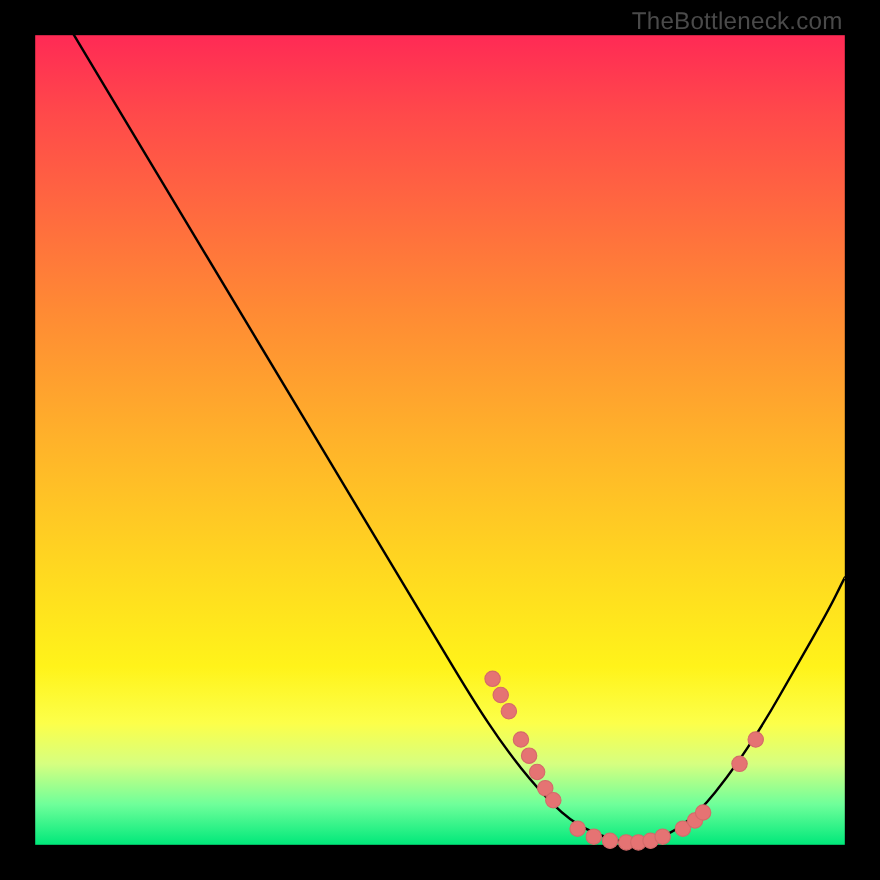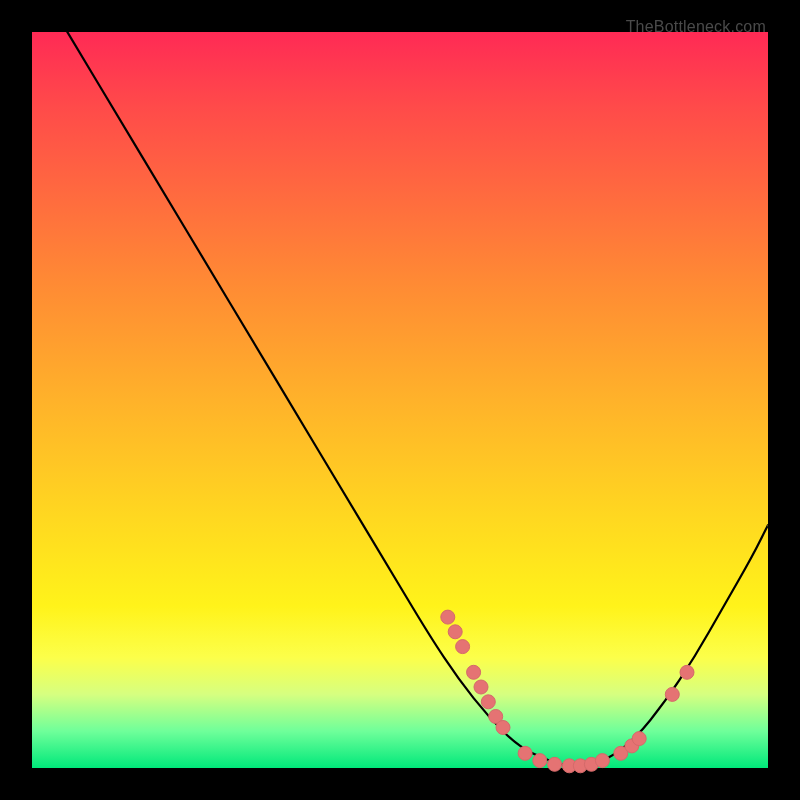--- a/index.html
+++ b/index.html
@@ -34,23 +34,23 @@
       #fff31a 78%,
       #fcff4a 85%,
       #d6ff80 90%,
       #6fff9a 95%,
       #00e87a 100%
     );
   }
   .watermark {
     position: absolute;
     right: 34px;
-    top: 18px;
+    top: 6px;
     color: #4a4a4a;
-    font-size: 16px;
+    font-size: 22px;
     font-weight: 500;
     letter-spacing: 0.2px;
     user-select: none;
   }
   svg.curve {
     position: absolute;
     left: 0;
     top: 0;
     width: 736px;
     height: 736px;

